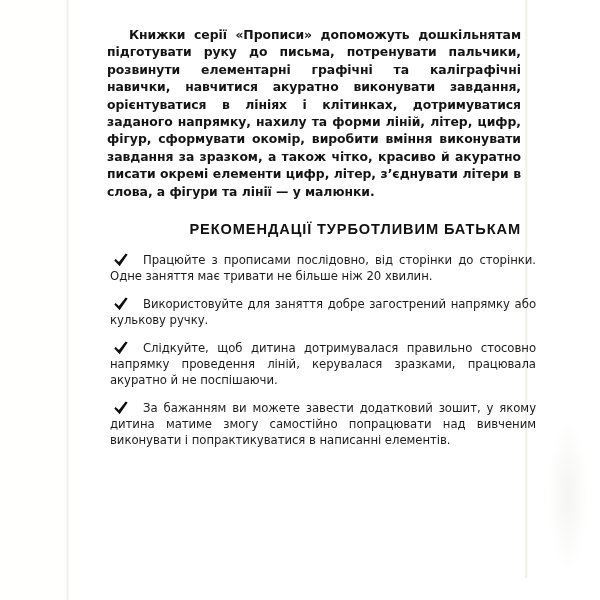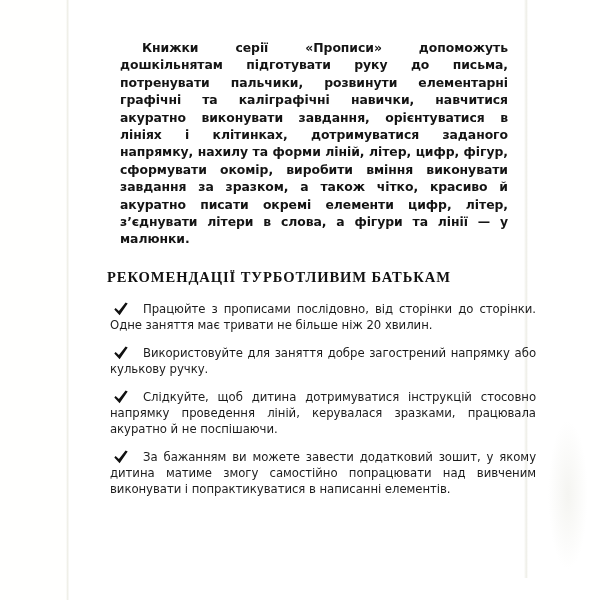--- a/index.html
+++ b/index.html
@@ -70,30 +70,30 @@
   
   .intro {
     font-family: "DejaVu Sans", sans-serif;
     font-weight: bold;
     font-size: 12.4px;
     line-height: 17.4px;
     text-align: justify;
     text-indent: 22px;
     letter-spacing: -0.05px;
     color: #141414;
-    margin: 13px;
+    margin: 0;
   }
 
   
   .heading {
-    font-family: Liberation Serif, serif;
+    font-family: Liberation Sans, sans-serif;
     font-weight: bold;
     font-size: 14.6px;
     letter-spacing: 0.9px;
-    text-align: left;
+    text-align: right;
     color: #111111;
     margin: 21px 0 13px 0;
     white-space: nowrap;
   }
 
   
   .tips {
     list-style: none;
     margin: 15px;
     padding: 0;
@@ -160,21 +160,21 @@
           </svg>
         </span>
         <span>Використовуйте для заняття добре загострений напрямку або кулькову ручку.</span>
       </li>
       <li class="tip">
         <span class="check">
           <svg viewBox="0 0 16 15" width="16" height="15" aria-hidden="true">
             <path d="M1.3 7.6 L2.6 6.1 L5.9 9.0 L12.6 0.6 L14.7 1.6 L6.6 13.2 Z" fill="currentColor"></path>
           </svg>
         </span>
-        <span>Слідкуйте, щоб дитина дотримуватися інструкцій стосовно напрямку проведення ліній, керувалася зразками, працювала акуратно й не поспішаючи.</span>
+        <span>Слідкуйте, щоб дитина дотримувалася правильно стосовно напрямку проведення ліній, керувалася зразками, працювала акуратно й не поспішаючи.</span>
       </li>
       <li class="tip">
         <span class="check">
           <svg viewBox="0 0 16 15" width="16" height="15" aria-hidden="true">
             <path d="M1.3 7.6 L2.6 6.1 L5.9 9.0 L12.6 0.6 L14.7 1.6 L6.6 13.2 Z" fill="currentColor"></path>
           </svg>
         </span>
         <span>За бажанням ви можете завести додатковий зошит, у якому дитина матиме змогу самостійно попрацювати над вивченим виконувати і попрактикуватися в написанні елементів.</span>
       </li>
     </ul>

